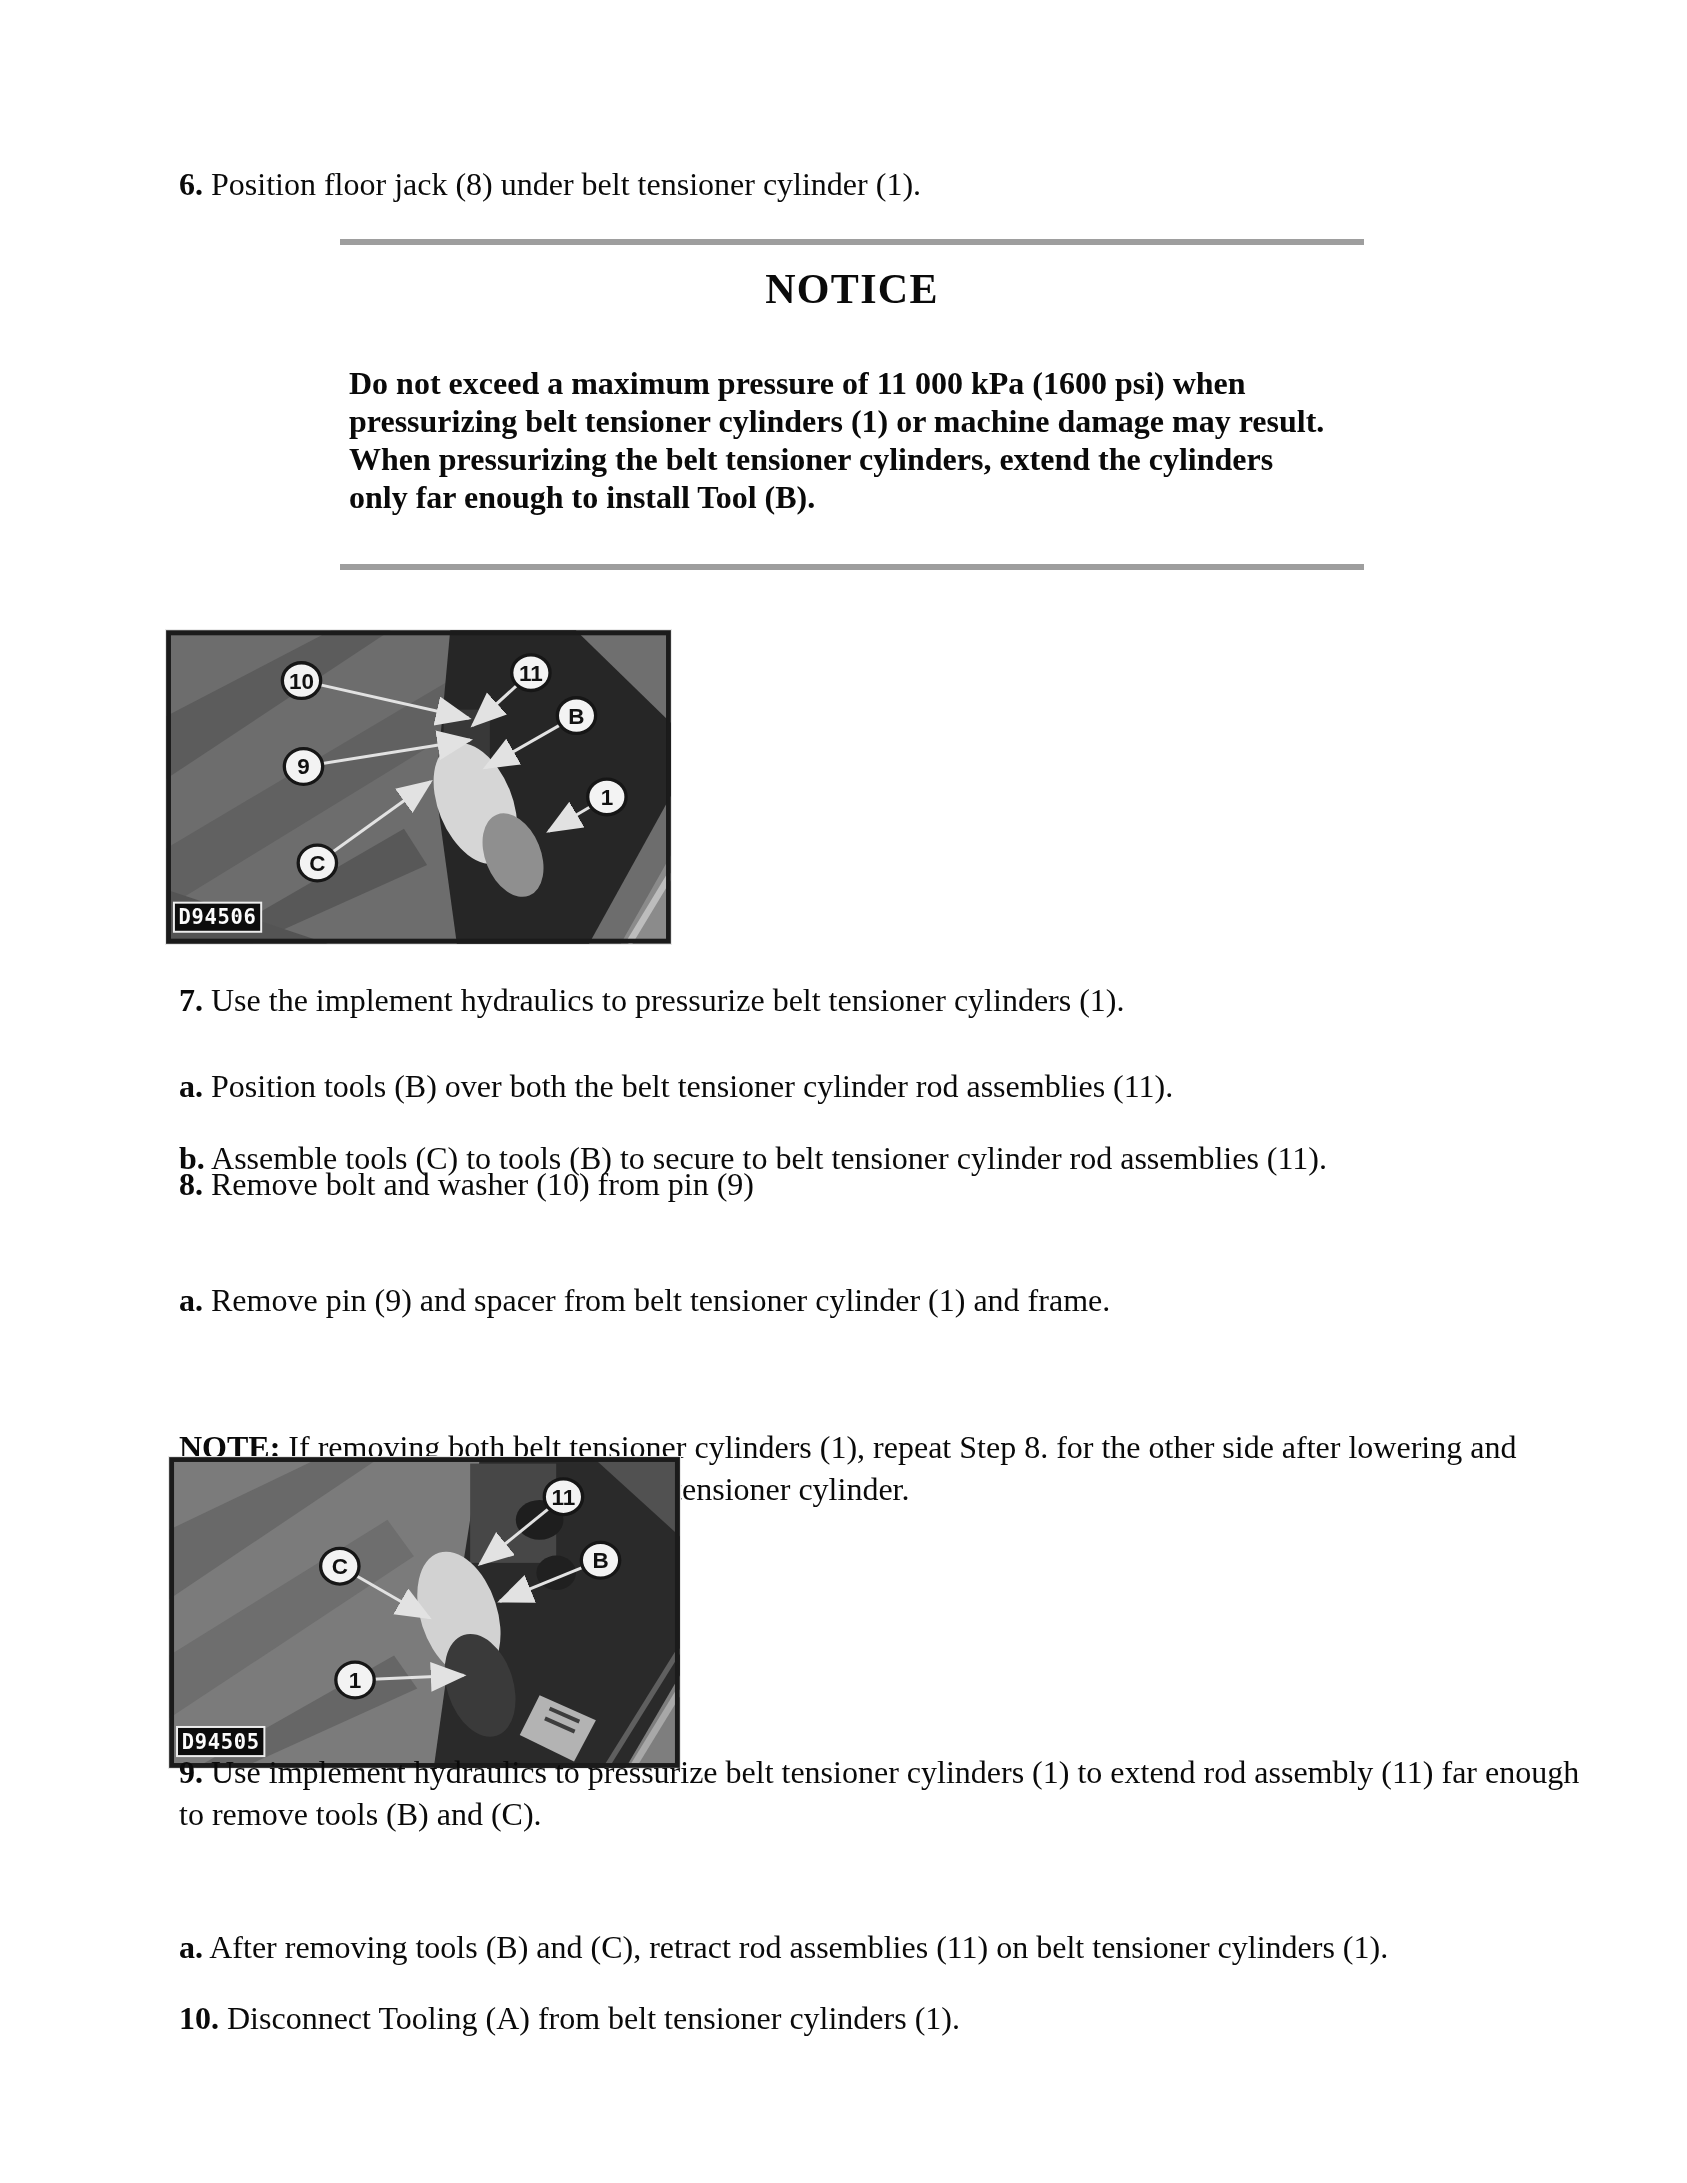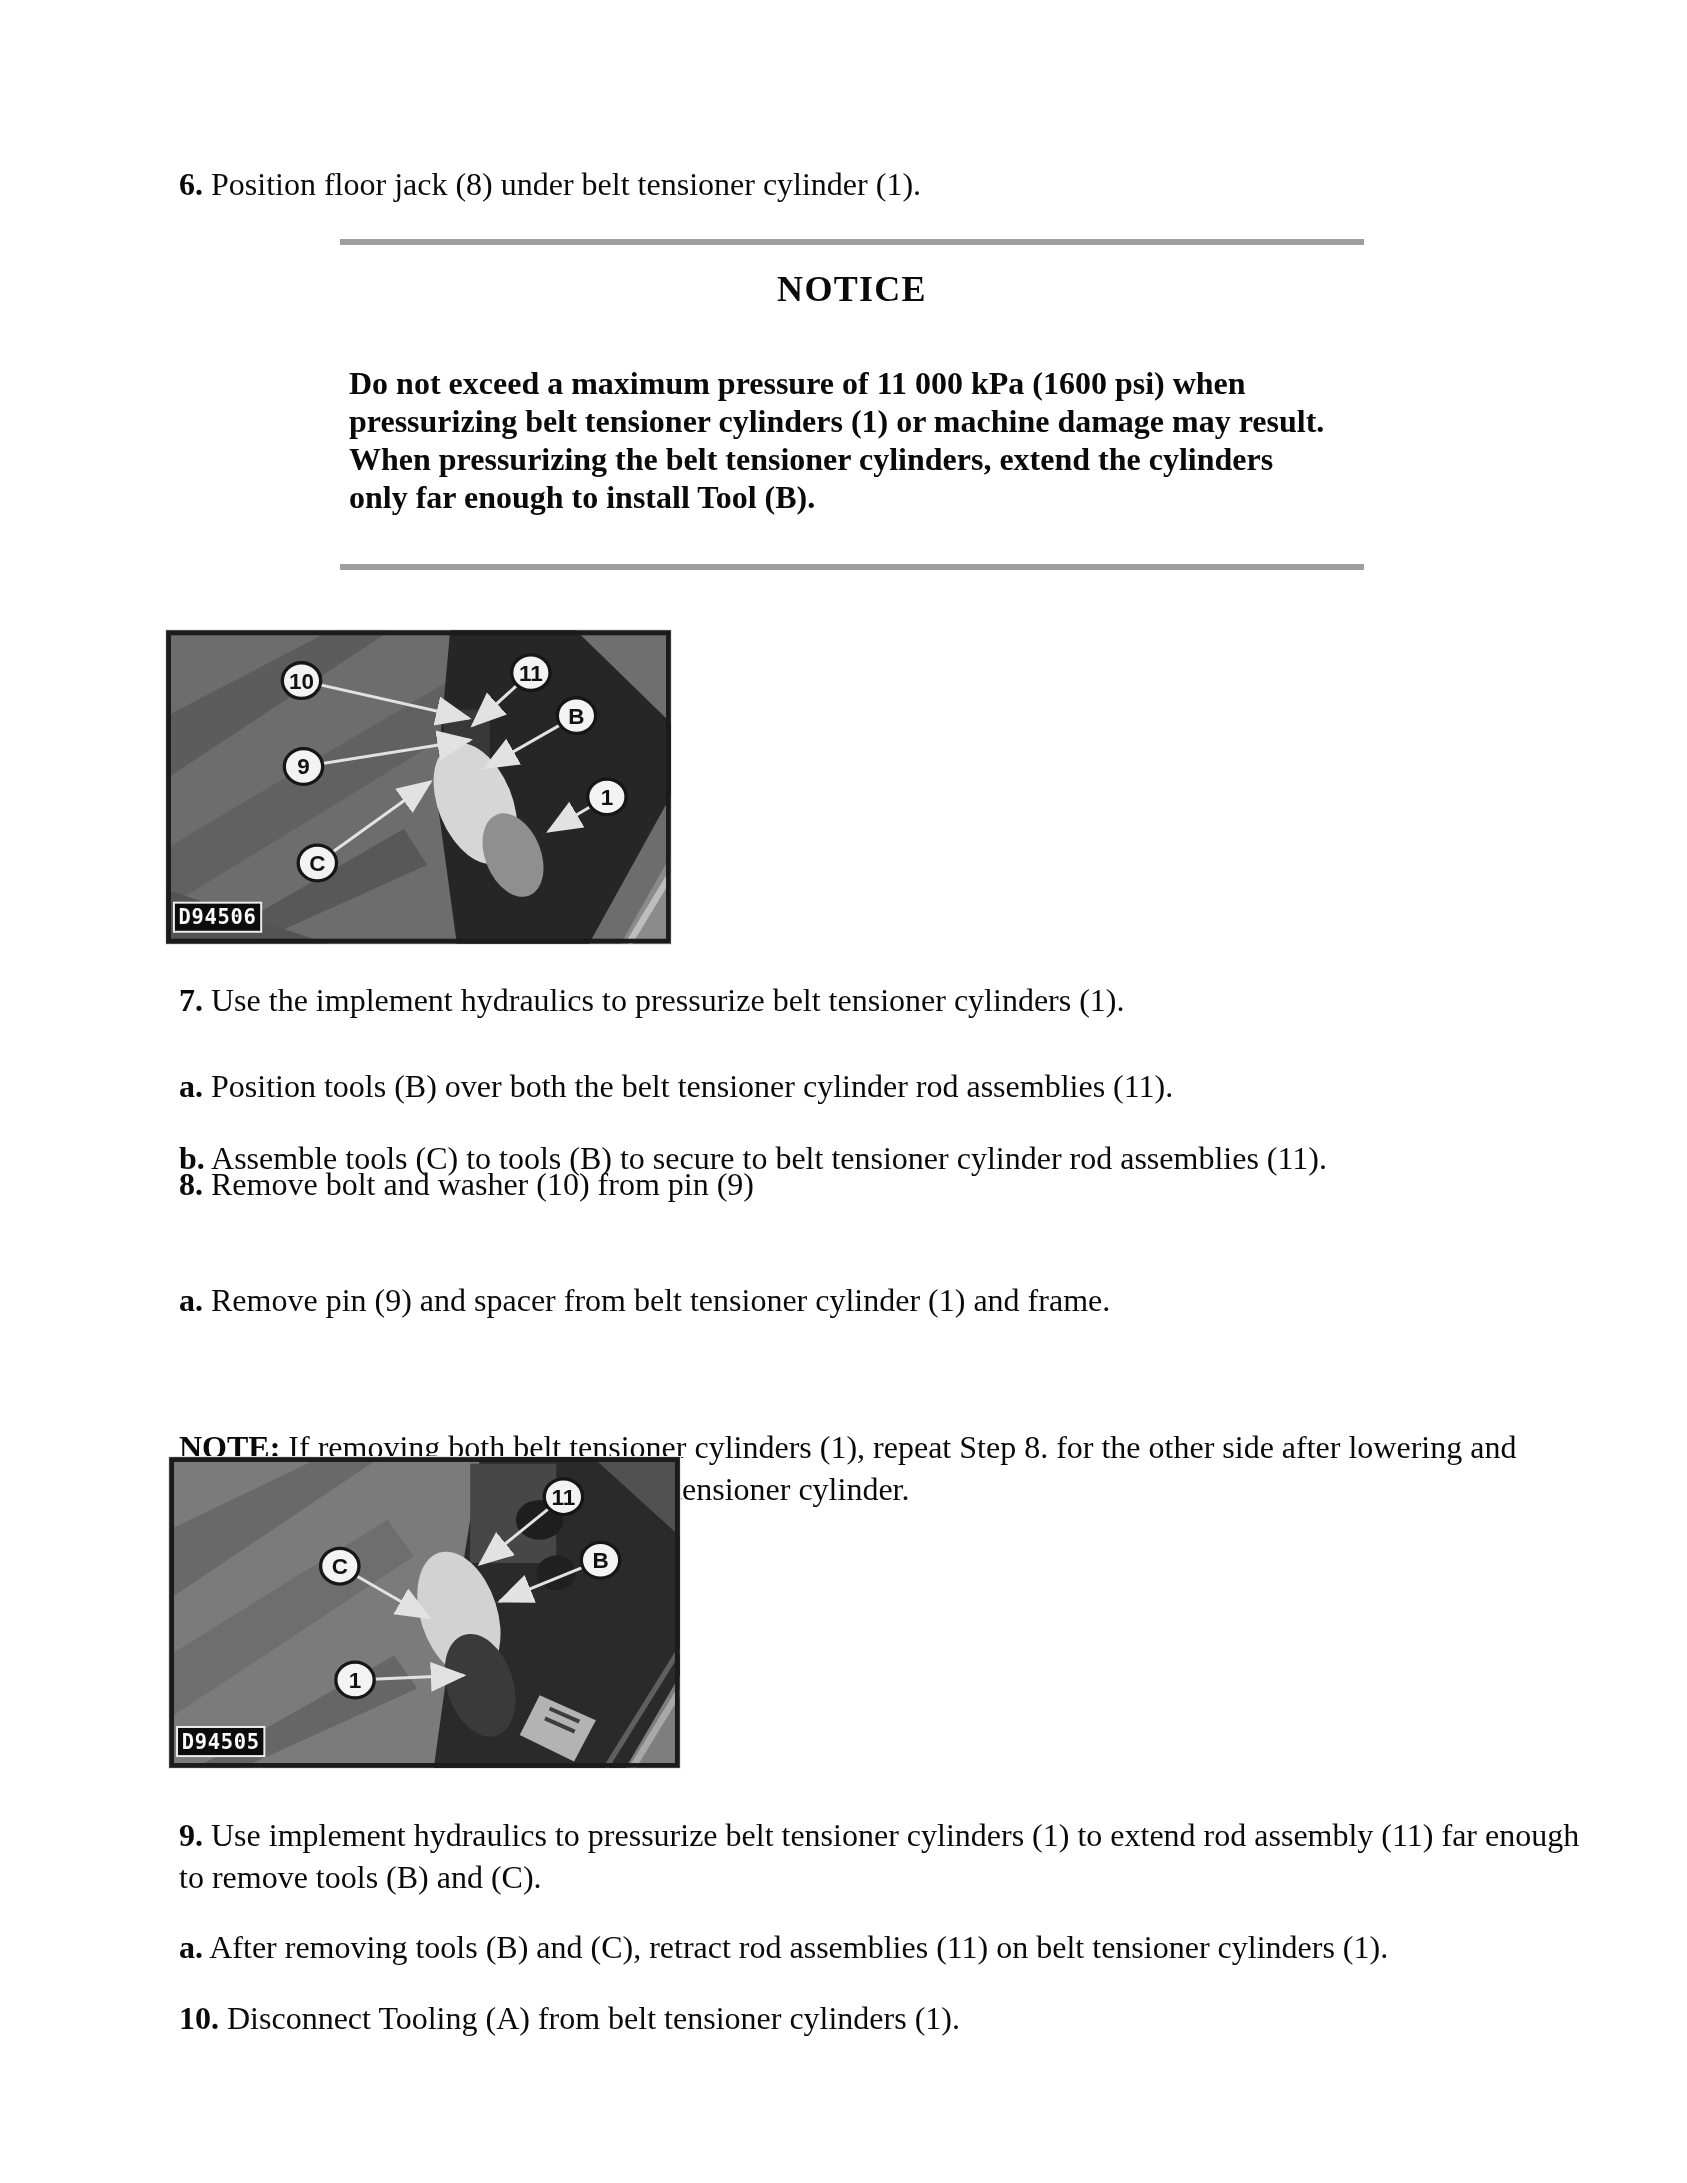--- a/index.html
+++ b/index.html
@@ -4,21 +4,21 @@
 <style>
   html,body{margin:0;padding:0;}
   body{
     width:1687px;height:2183px;position:relative;background:#ffffff;
     font-family:"Liberation Serif",serif;color:#0a0a0a;overflow:hidden;
   }
   .para{position:absolute;left:164px;width:1429px;font-size:32px;line-height:42px;margin:15px;}
   .para .num{font-weight:bold;}
   .rule{position:absolute;left:340px;width:1024px;height:6px;background:#9e9e9e;}
   .notice-title{position:absolute;left:340px;width:1024px;top:269px;margin:0;
-    text-align:center;font-size:36px;line-height:41px;font-weight:bold;letter-spacing:1.3px;}
+    text-align:center;font-size:42px;line-height:41px;font-weight:bold;letter-spacing:1.3px;}
   .notice-body{position:absolute;left:341px;width:986px;top:356px;margin:8px;
     font-size:32px;line-height:38px;font-weight:bold;}
   .figure{position:absolute;border:1.3px solid #e9e9e9;background:#6d6d6d;}
   .leader{stroke:#e2e2e2;stroke-width:4.5;fill:none;}
   .bubble{fill:#f3f3f3;stroke:#161616;stroke-width:5;}
   .callout-label{font-family:"Liberation Sans",sans-serif;font-weight:bold;
     font-size:34px;fill:#111;text-anchor:middle;}
   .idlabel-box{fill:#0c0c0c;stroke:#ededed;stroke-width:3;}
   .idlabel-text{font-family:"DejaVu Sans Mono",monospace;font-size:31px;font-weight:bold;
     fill:#fbfbfb;text-anchor:middle;letter-spacing:1px;}
@@ -142,16 +142,16 @@
     <ellipse class="bubble" cx="281" cy="337" rx="29" ry="27"></ellipse>
     <text class="callout-label" x="281" y="349">1</text>
   </g>
   <g>
     <rect class="idlabel-box" x="12" y="408" width="132" height="44"></rect>
     <text class="idlabel-text" x="78" y="441">D94505</text>
   </g>
   <rect class="frame" x="4" y="4" width="764" height="462"></rect>
 </svg>
 
-<p class="para" style="top:1799px"><b class="num">9.</b> <span>Use implement hydraulics to pressurize belt tensioner cylinders (1) to extend rod assembly (11) far enough to remove tools (B) and (C).</span></p>
+<p class="para" style="top:1736px"><b class="num">9.</b> <span>Use implement hydraulics to pressurize belt tensioner cylinders (1) to extend rod assembly (11) far enough to remove tools (B) and (C).</span></p>
 <p class="para" style="top:1911px"><b class="num">a.</b> <span>After removing tools (B) and (C), retract rod assemblies (11) on belt tensioner cylinders (1).</span></p>
 <p class="para" style="top:1982px"><b class="num">10.</b> <span>Disconnect Tooling (A) from belt tensioner cylinders (1).</span></p>
 
 
 </body></html>

